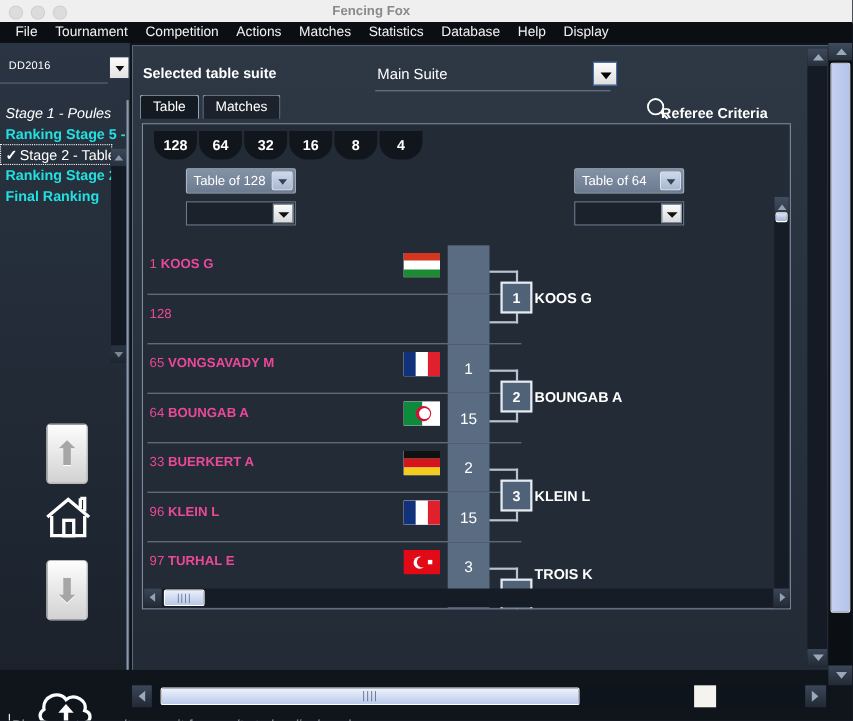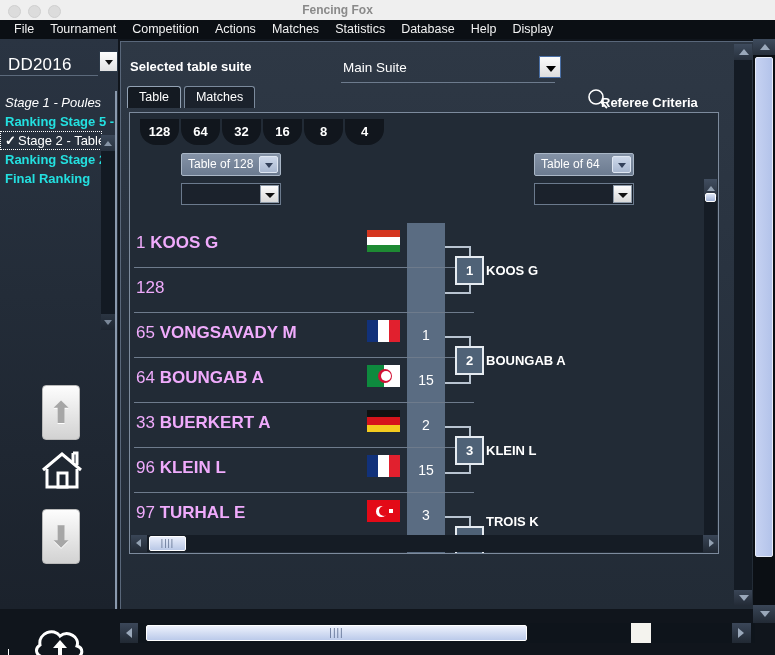--- a/index.html
+++ b/index.html
@@ -39,21 +39,21 @@
 
   
   .sidebar{
     position:absolute;left:0;top:0;width:118px;height:570px;
     background:linear-gradient(180deg,#2a3442 0%,#232c38 45%,#1b222c 100%);
   }
   .ddrow{
     position:absolute;left:0;top:8px;width:118px;height:34px;
   }
   .dd-label{
-    position:absolute;left:8px;top:8px;font-size:17px;color:#ffffff;letter-spacing:.2px;
+    position:absolute;left:8px;top:8px;font-size:10px;color:#ffffff;letter-spacing:.2px;
   }
   .dd-btn{
     position:absolute;left:99px;top:4px;width:19px;height:21px;
     background:linear-gradient(180deg,#fdfdfd,#e2e2e2);
     border:1px solid #2d3a49;box-sizing:border-box;
   }
   .dd-btn::after{
     content:"";position:absolute;left:5px;top:8px;
     border-left:4px solid transparent;border-right:4px solid transparent;border-top:5px solid #111;
   }
@@ -130,38 +130,38 @@
     position:absolute;left:8px;top:70px;width:590px;height:442px;
     background:#222b36;border:1px solid #7d8b9d;box-sizing:border-box;overflow:hidden;
   }
   .rounds{position:absolute;left:10px;top:6px;display:flex;}
   .round{
     font-size:13px;font-weight:bold;color:#ffffff;background:#11161d;
     width:39px;text-align:center;padding:5px 0 6px;
     border-radius:0 0 16px 16px;margin-right:2px;cursor:default;
   }
 
-  .selrow{position:absolute;left:16px;top:40px;width:100%;height:60px;text-align:center;}
+  .selrow{position:absolute;left:4px;top:40px;width:100%;height:60px;text-align:center;}
   .tsel{position:absolute;width:100px;height:23px;
     background:linear-gradient(180deg,#8492a6,#6c7b90);
     border:1px solid #a9b6c6;box-sizing:border-box;border-radius:2px;}
   .tsel .txt{position:absolute;left:6px;top:3px;font-size:12px;color:#ffffff;white-space:nowrap;}
   .tsel .arw{position:absolute;right:2px;top:2px;width:19px;height:17px;
     background:linear-gradient(180deg,#cdd8ea,#a9b8d0);border:1px solid #dfe7f3;box-sizing:border-box;border-radius:2px;}
   .tsel .arw::after{content:"";position:absolute;left:5px;top:6px;border-left:4px solid transparent;border-right:4px solid transparent;border-top:5px solid #33415a;}
 
   .esel{position:absolute;width:100px;height:22px;background:#1b222c;border:1px solid #6b7a8d;box-sizing:border-box;}
   .esel .arw{position:absolute;right:1px;top:1px;width:19px;height:18px;
     background:linear-gradient(180deg,#fcfcfc,#d9d9d9);border:1px solid #8d9aa9;box-sizing:border-box;}
   .esel .arw::after{content:"";position:absolute;left:4px;top:7px;border-left:5px solid transparent;border-right:5px solid transparent;border-top:5px solid #111;}
 
   
   .matches{position:absolute;left:0;top:110px;width:100%;}
   .mrow{position:relative;height:45px;}
-  .mname{position:absolute;left:6px;top:10px;font-size:17px;color:#f0abfc;white-space:nowrap;}
+  .mname{position:absolute;left:6px;top:10px;font-size:12px;color:#ec4899;white-space:nowrap;}
   .mname .seed{font-weight:normal;}
   .mname .nm{font-weight:bold;}
   .mline{position:absolute;left:4px;bottom:0;width:340px;height:1px;background:#6e7b8c;}
   .flag{position:absolute;left:237px;top:7px;width:33px;height:22px;background:#fff;overflow:hidden;}
   .score{
     position:absolute;left:277px;top:0px;width:38px;height:44px;background:#5a6c82;
     color:#ffffff;font-size:14px;text-align:center;line-height:44px;
   }
   .joiner{position:absolute;border:2px solid #b9c4d1;}
   .wbox{

